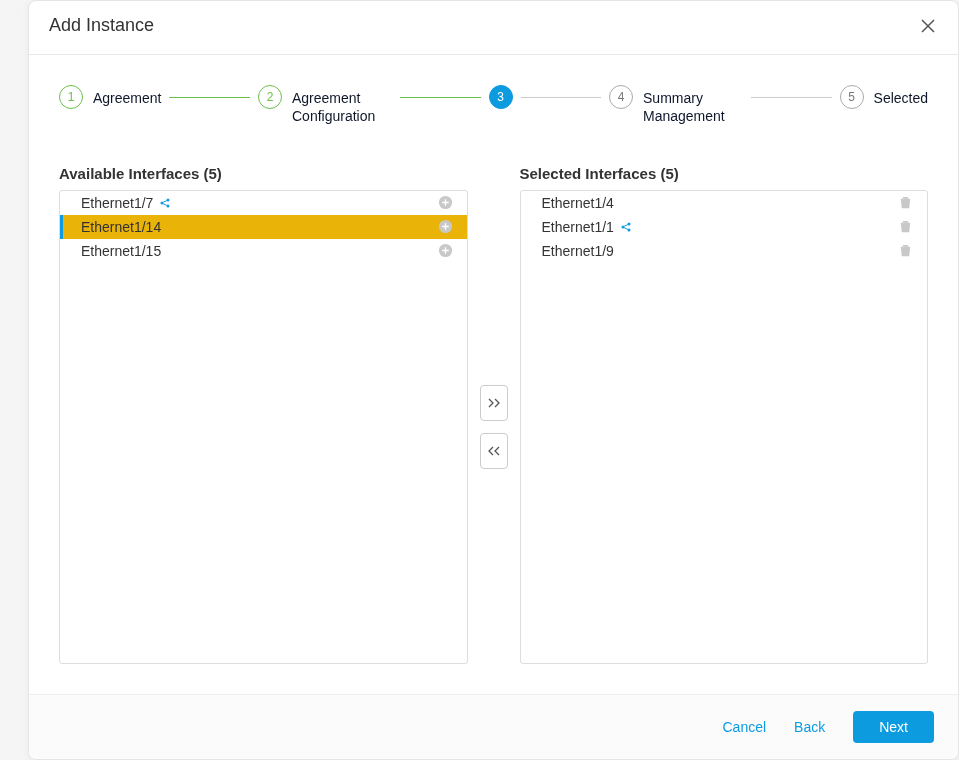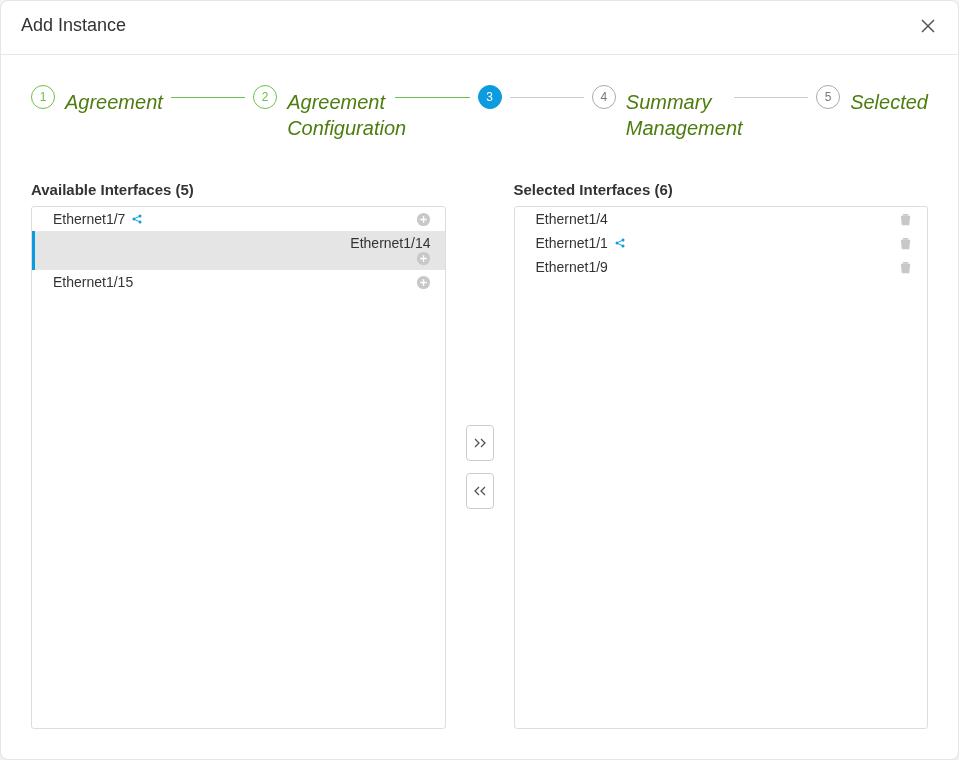--- a/index.html
+++ b/index.html
@@ -16,20 +16,21 @@
   .modal {
     width: 959px;
     height: 760px;
     background: #fff;
     border-radius: 8px;
     border: 1px solid #e5e5e5;
     box-shadow: 0 2px 8px rgba(0,0,0,0.05);
     display: flex;
     flex-direction: column;
     overflow: hidden;
+    margin-left: 28px;
   }
   .header {
     display: flex;
     align-items: center;
     justify-content: space-between;
     padding: 14px 20px 18px 20px;
     border-bottom: 1px solid #e8e8e8;
   }
   .header-title {
     font-size: 18px;
@@ -78,41 +79,40 @@
     background: #0d9be0;
     color: #fff;
     border: 1px solid #0d9be0;
   }
   .step-circle.todo {
     border: 1px solid #aaa;
     color: #777;
     background: #fff;
   }
   .step-label {
-    font-size: 20px;
-    color: #4d7c0f;
+    font-size: 14px;
+    color: #0f172a;
     line-height: 1.3;
     padding-top: 4px;
     max-width: 100px;
-    font-style: italic;
   }
   .step-connector {
     height: 1px;
     flex: 1;
     margin: 12px 8px 0 8px;
     min-width: 40px;
   }
   .step-connector.done { background: #6cc04a; }
   .step-connector.todo { background: #ccc; }
 
   .body {
     flex: 1;
     display: flex;
     padding: 30px;
-    gap: 16px;
+    gap: 8px;
     align-items: stretch;
     min-height: 0;
   }
   .panel {
     flex: 1;
     display: flex;
     flex-direction: column;
     min-width: 0;
   }
   .panel-heading {
@@ -123,31 +123,30 @@
   }
   .list-box {
     flex: 1;
     border: 1px solid #ddd;
     border-radius: 3px;
     overflow-y: auto;
     background: #fff;
   }
   .list-row {
     display: flex;
-    align-items: flex-end;
+    align-items: flex-start;
     justify-content: space-between;
     padding: 4px 14px 4px 18px;
     font-size: 14px;
     color: #333;
     border-left: 3px solid transparent;
   }
   .list-row.selected {
-    background: #e5e5e5;
+    background: #eab308;
     border-left: 3px solid #0d9be0;
-    flex-direction: column;
   }
   .row-left {
     display: flex;
     align-items: center;
     gap: 6px;
   }
   .share-icon {
     color: #0d9be0;
     width: 12px;
     height: 12px;
@@ -295,21 +294,21 @@
         </svg>
       </div>
       <div class="transfer-btn">
         <svg width="14" height="12" viewBox="0 0 14 12">
           <path d="M6 2 L2 6 L6 10 M12 2 L8 6 L12 10" stroke="currentColor" stroke-width="1.3" fill="none"></path>
         </svg>
       </div>
     </div>
 
     <div class="panel">
-      <div class="panel-heading">Selected Interfaces (6)</div>
+      <div class="panel-heading">Selected Interfaces (5)</div>
       <div class="list-box" id="selected-list">
           <div class="list-row">
             <div class="row-left">
               <span>Ethernet1/4</span>
             </div>
             <span class="del-icon"><svg viewBox="0 0 16 16" width="15" height="15">
                 <path d="M3 4 h10 l-1 10 h-8 z" fill="currentColor"></path>
                 <rect x="5" y="2" width="6" height="2" rx="1" fill="currentColor"></rect>
               </svg></span>
           </div>
@@ -337,14 +336,19 @@
             <span class="del-icon"><svg viewBox="0 0 16 16" width="15" height="15">
                 <path d="M3 4 h10 l-1 10 h-8 z" fill="currentColor"></path>
                 <rect x="5" y="2" width="6" height="2" rx="1" fill="currentColor"></rect>
               </svg></span>
           </div>
         </div>
     </div>
 
   </div>
 
+  <div class="footer">
+    <span class="link-btn">Cancel</span>
+    <span class="link-btn">Back</span>
+    <button class="primary-btn">Next</button>
+  </div>
 
 </div>
 
 </body></html>

